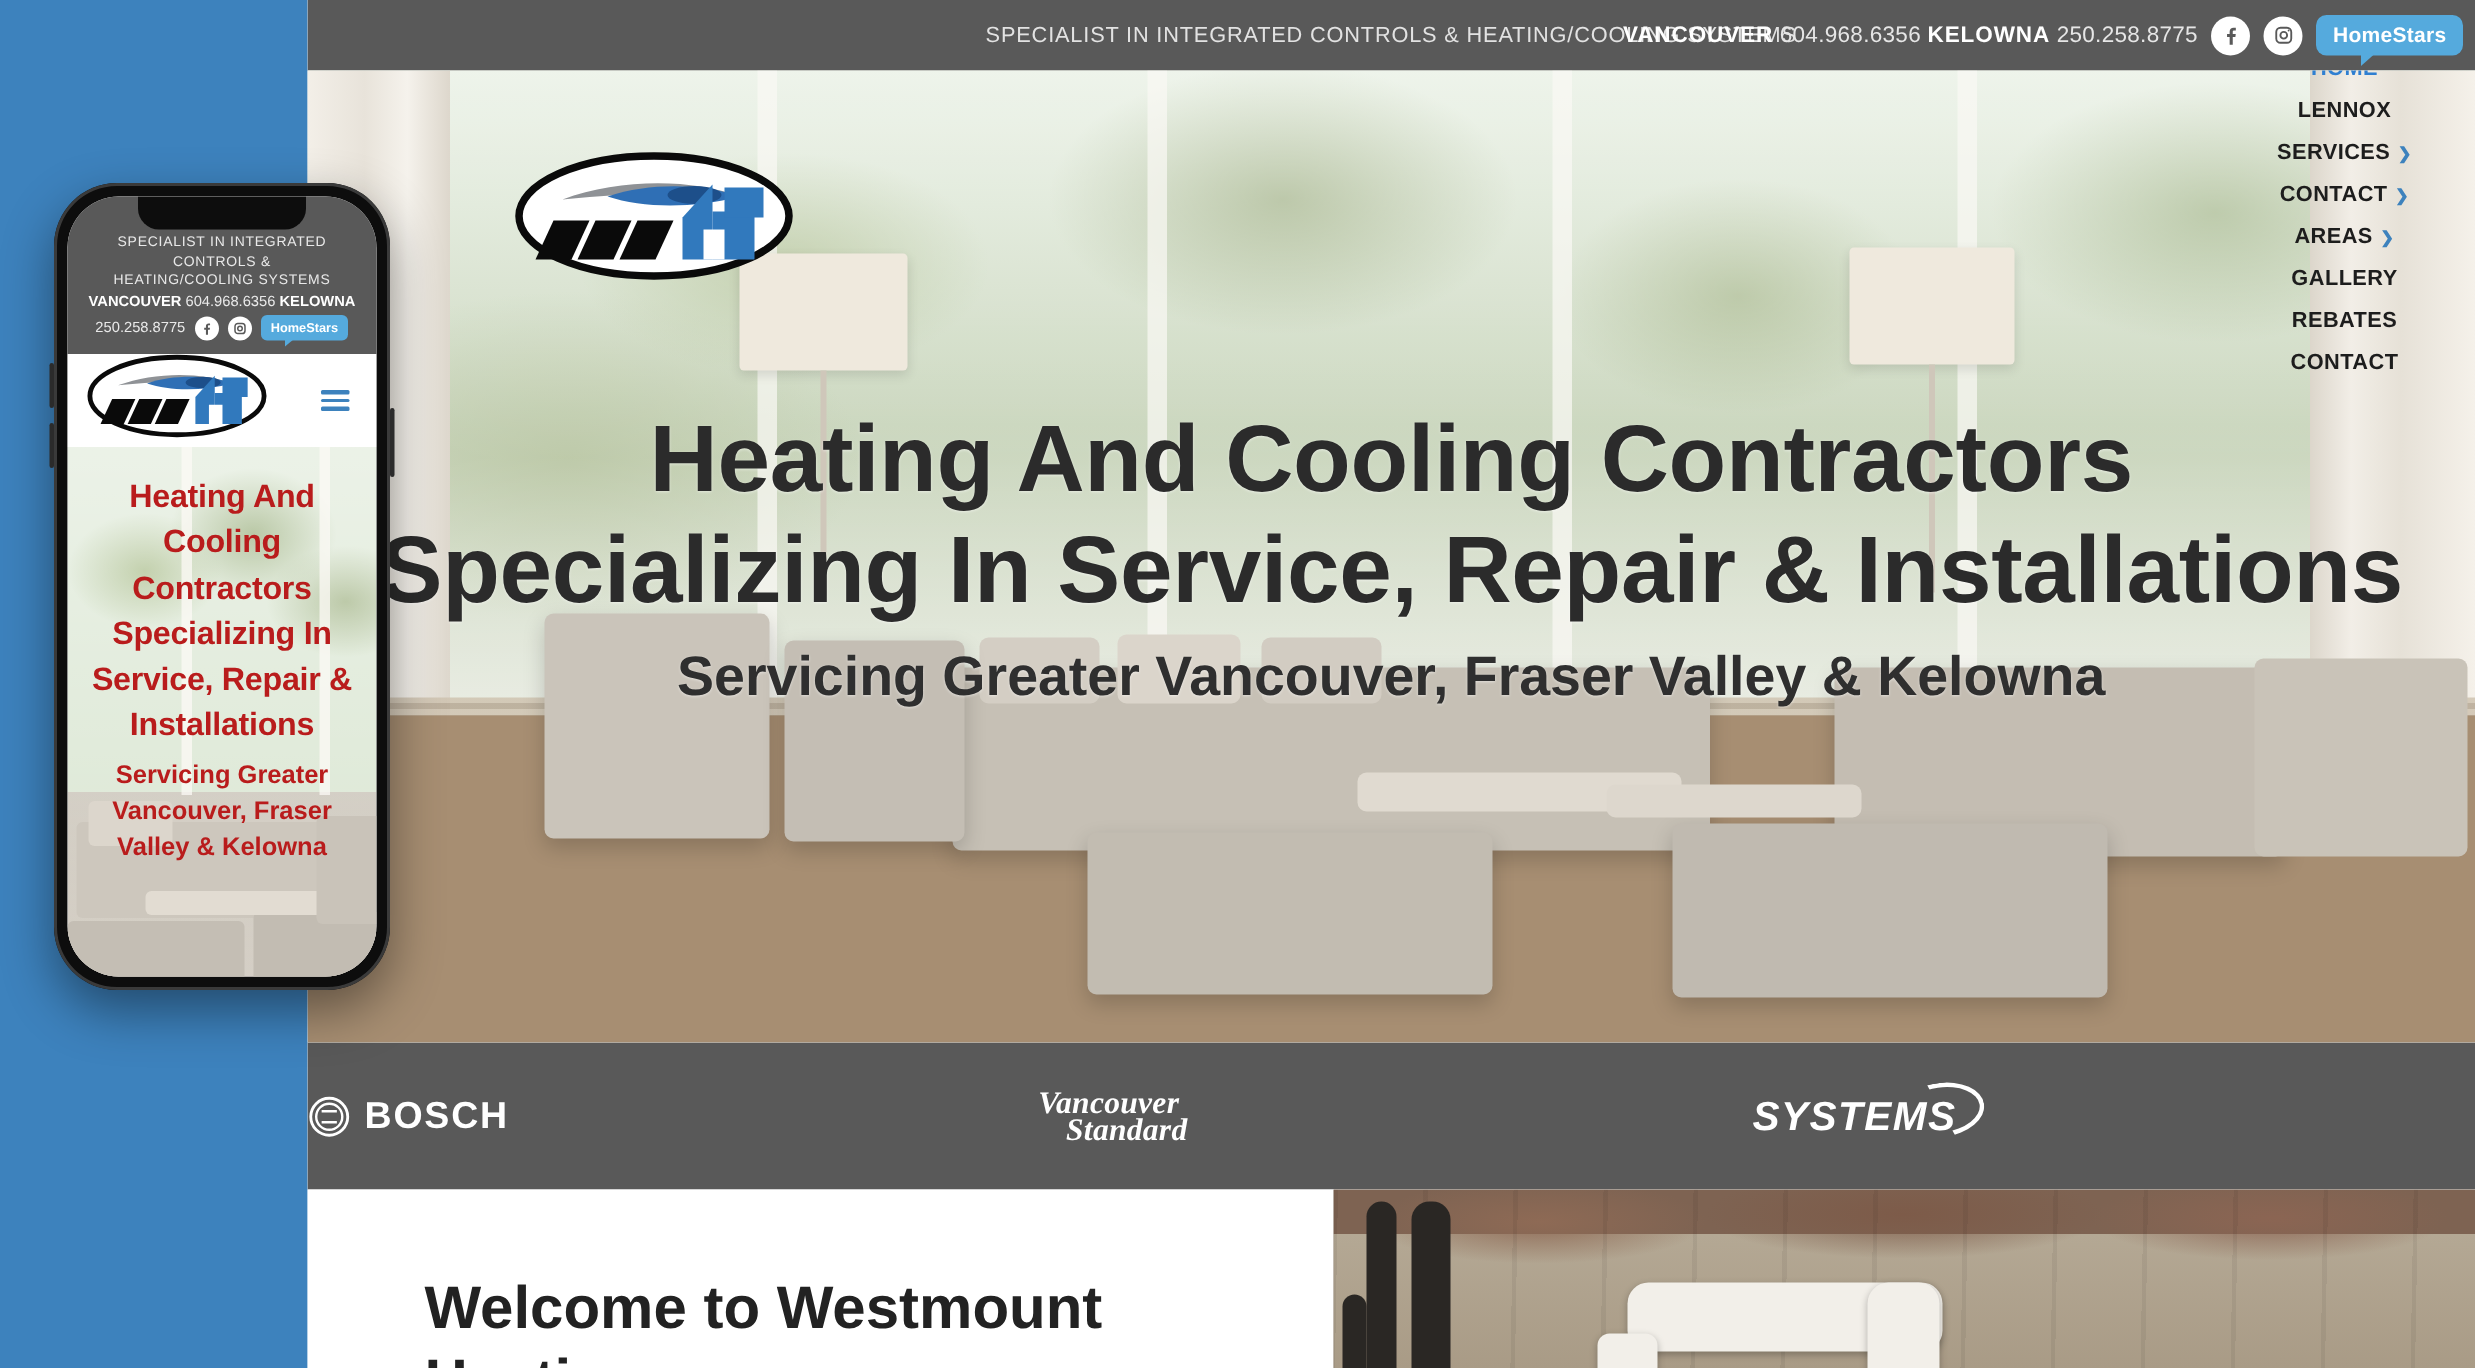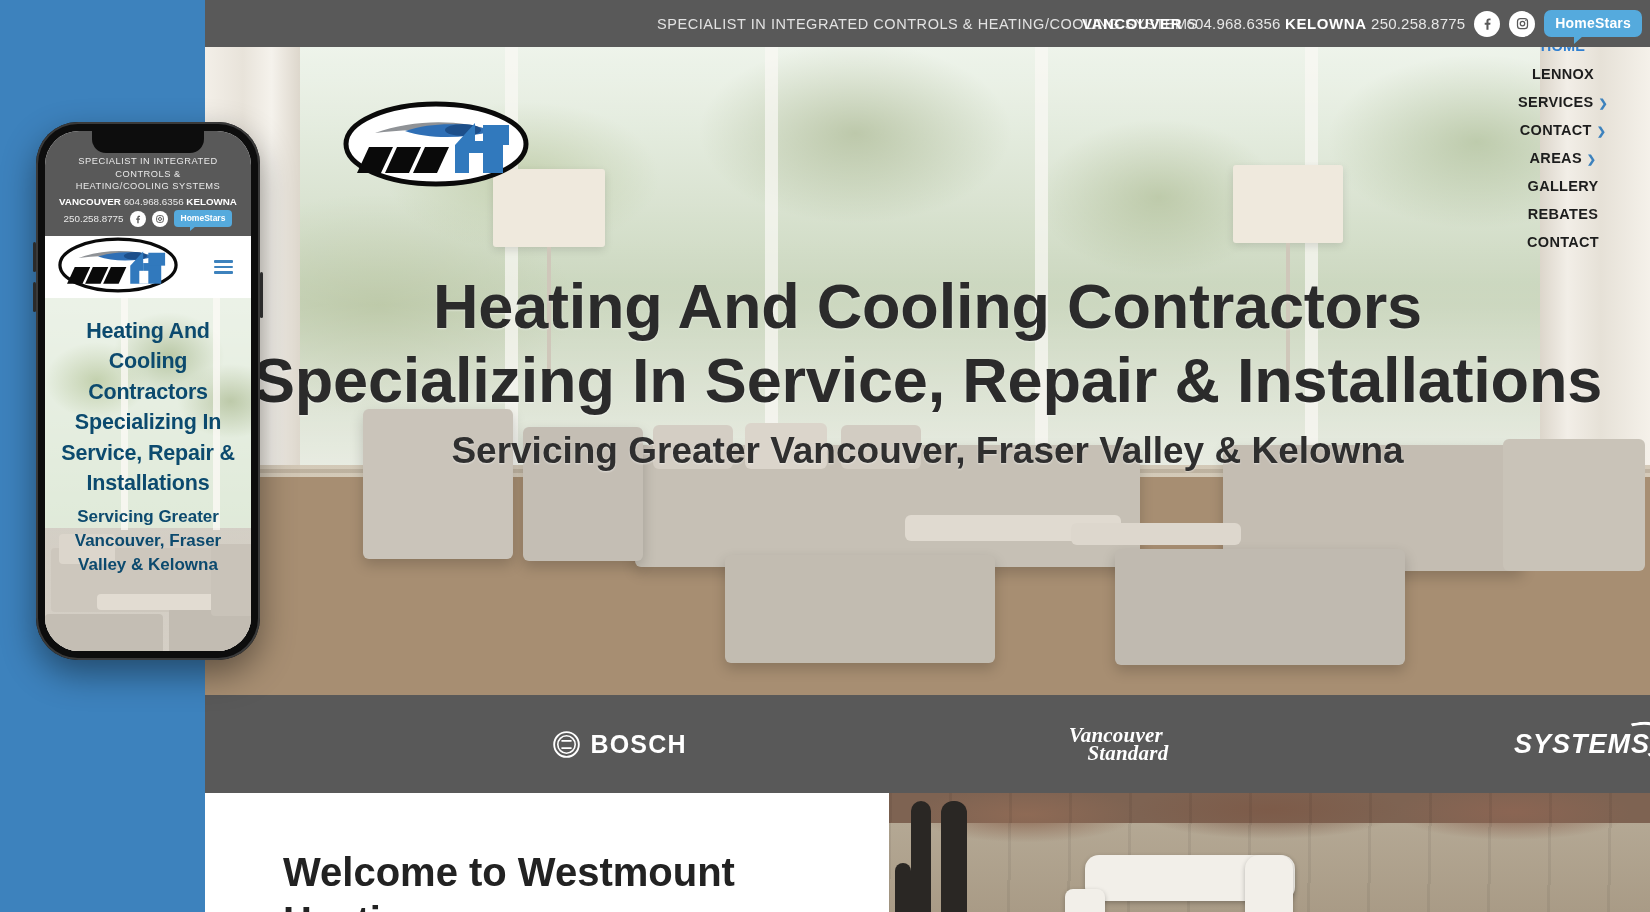--- a/index.html
+++ b/index.html
@@ -159,21 +159,21 @@
   .nav-item.active { color:#2f7fd1; }
   .chev { font-size:11px; color:#3d82bd; line-height:1; transform:translateY(1px); }
 
   
   .brands {
     height:98px;
     background:#595959;
     display:flex; align-items:center; justify-content:center;
     gap:0;
   }
-  .brand { flex:1; display:flex; align-items:center; justify-content:flex-end; color:#fff; }
+  .brand { flex:1; display:flex; align-items:center; justify-content:flex-start; color:#fff; }
   .brand-bosch { font-weight:bold; font-size:25px; letter-spacing:1.2px; display:flex; align-items:center; gap:9px; }
   .brand-ibc {
     background:#fff; color:#4a4a4a; font-weight:bold; font-size:30px;
     letter-spacing:.5px; padding:6px 14px 7px; font-family:"Liberation Sans", sans-serif;
   }
   .brand-as {
     font-family:"Liberation Serif", serif; font-style:italic; font-weight:bold;
     font-size:21px; line-height:1.0; text-align:center; letter-spacing:.2px;
   }
   .brand-as .l2 { display:block; padding-left:24px; margin-top:-3px; }
@@ -259,21 +259,21 @@
   .p-hero-bg { position:absolute; inset:0;
     background:
       linear-gradient(to bottom, rgba(255,255,255,.5), rgba(255,255,255,.2) 55%, rgba(255,255,255,.45)),
       radial-gradient(ellipse 80px 60px at 25% 20%, #9db37a 0%, transparent 64%),
       radial-gradient(ellipse 90px 70px at 60% 14%, #87a065 0%, transparent 62%),
       radial-gradient(ellipse 85px 60px at 90% 25%, #97ab78 0%, transparent 62%),
       linear-gradient(to bottom,#d8e5d0 0 230px,#c9c3b7 230px,#b5aa9a);
   }
   .p-mull { position:absolute; top:0; width:7px; height:232px; background:rgba(252,250,246,.75); }
   .p-sofa { position:absolute; background:#cbc5bb; border-radius:4px; }
-  .p-hero-text { position:absolute; left:0; right:0; top:18px; text-align:center; color:#0c4a6e; z-index:4; padding:0 8px; }
+  .p-hero-text { position:absolute; left:0; right:0; top:18px; text-align:center; color:#b91c1c; z-index:4; padding:0 8px; }
   .p-h1 { font-weight:bold; font-size:21.5px; line-height:1.42; letter-spacing:-.2px; }
   .p-sub { font-weight:bold; font-size:17px; line-height:1.42; margin-top:6px; }
 
   
   .logo-svg { display:block; }
 </style>
 </head>
 <body>
 
 <div id="site">

